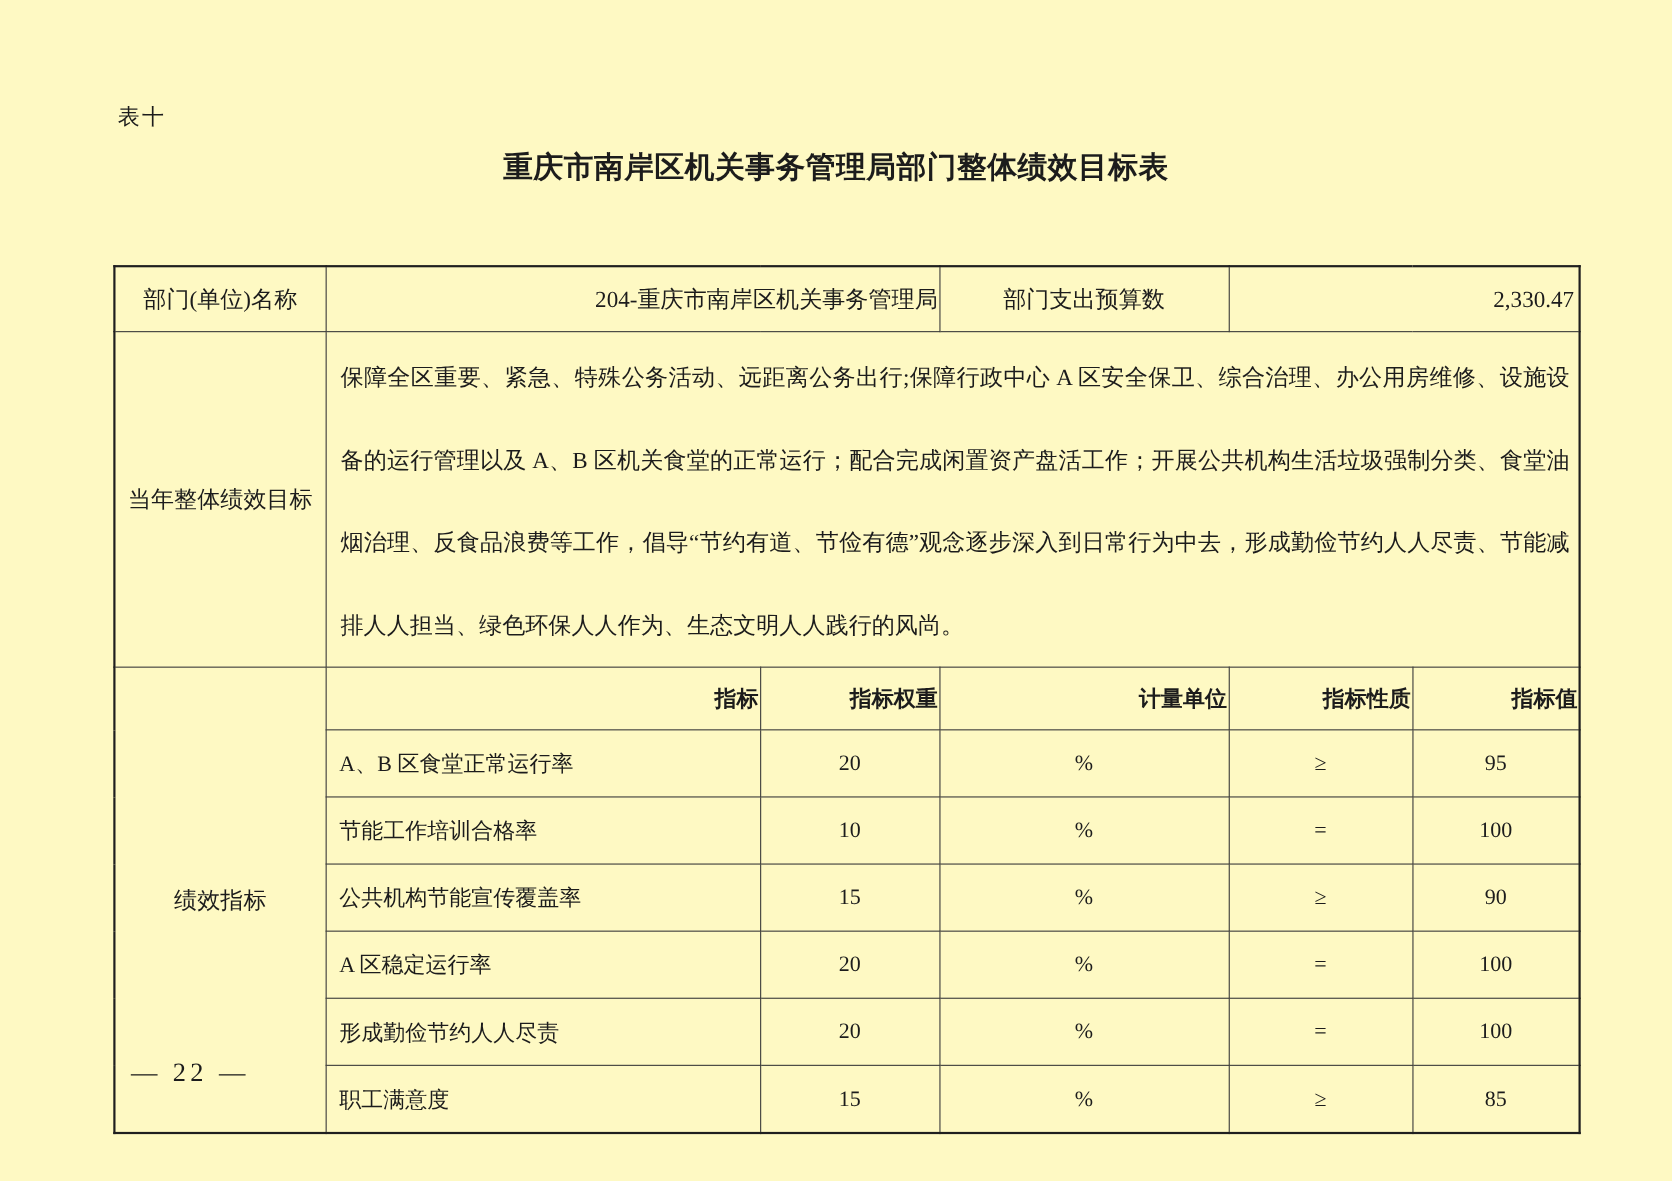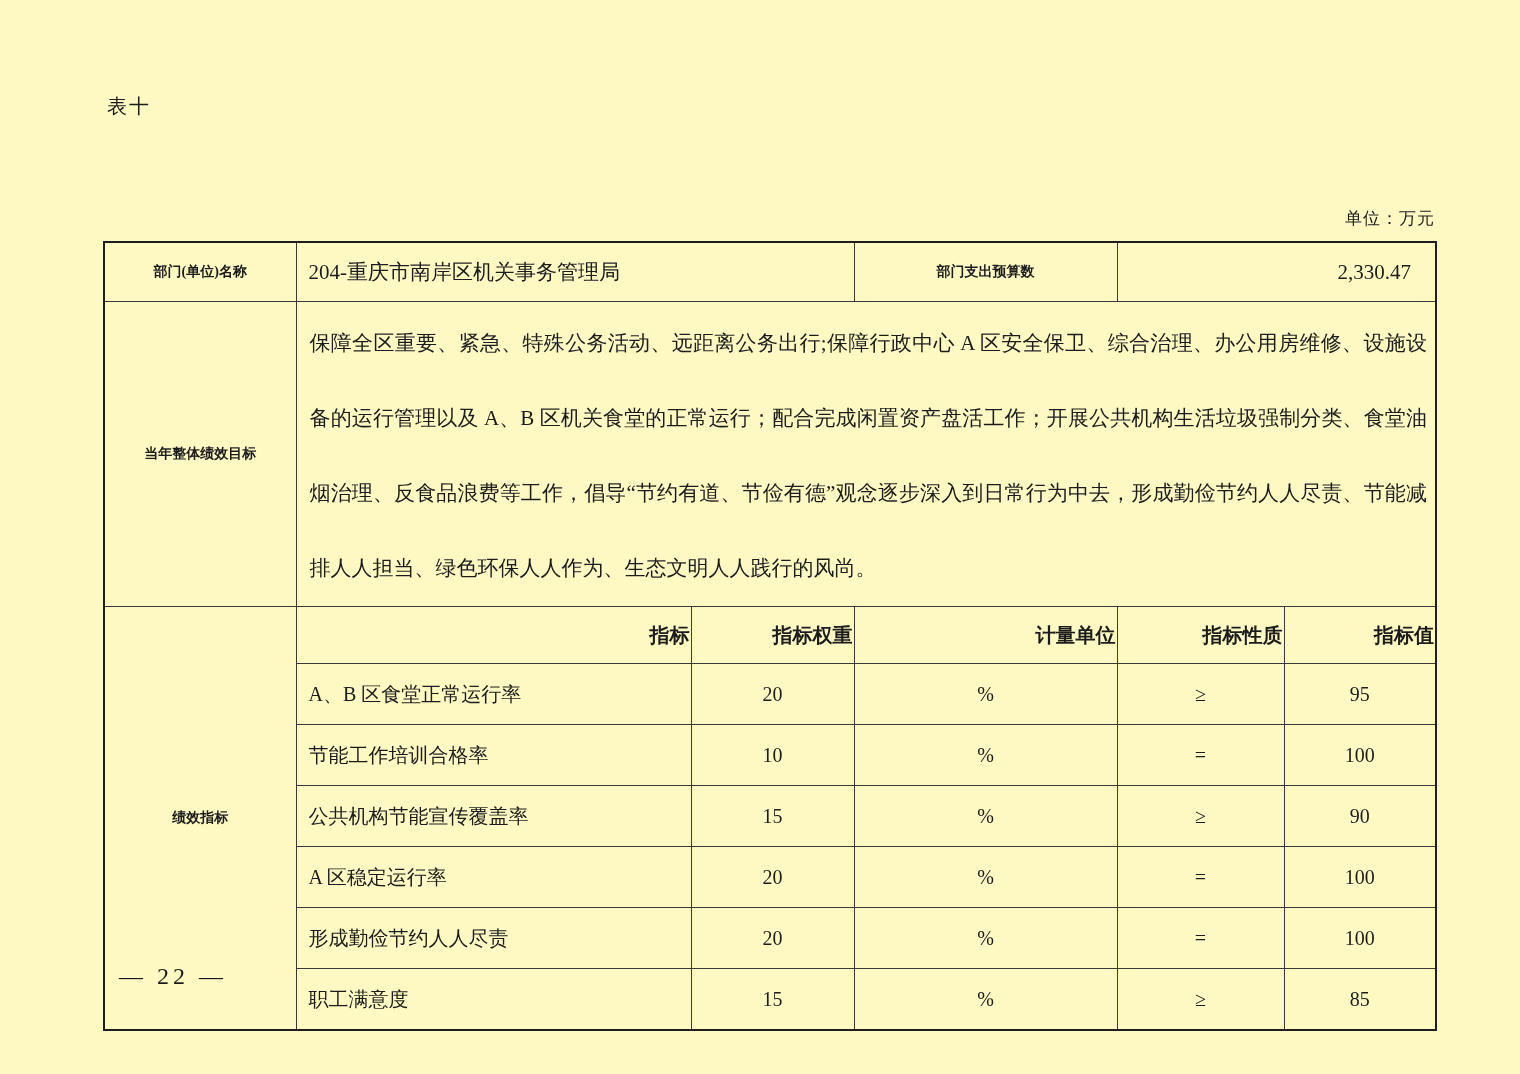--- a/index.html
+++ b/index.html
@@ -55,41 +55,41 @@
     border-collapse: collapse;
     table-layout: fixed;
     border: 2px solid #1f1f1f;
   }
   table.main td {
     border: 1px solid #3a3a3a;
     overflow: hidden;
     vertical-align: middle;
   }
   td.lbl {
-    font-weight: bold;
+    font-weight: normal;
     text-align: center;
-    font-size: 14px;
+    font-size: 21px;
   }
   td.head {
     font-weight: bold;
     text-align: right;
     font-size: 20px;
   }
   .r-info td { height: 56px; }
   .r-goal td { height: 228px; }
   .r-head td { height: 54px; }
   .r-data td { height: 58px; }
   td.val-left {
-    text-align: left;
+    text-align: right;
     padding-left: 12px;
     font-size: 21px;
   }
   td.val-right {
     text-align: right;
-    padding-right: 24px;
+    padding-right: 4px;
     font-size: 21px;
   }
   td.goal-text {
     vertical-align: top;
     padding: 4px 8px 0 13px;
     font-size: 21px;
     line-height: 75px;
     text-align: justify;
   }
   td.ind-name {
@@ -109,22 +109,22 @@
     letter-spacing: 4px;
   }
 </style>
 </head>
 <body>
 
 <div class="sheet">
 
   <div class="table-index">表十</div>
 
-
-  <div class="unit-note">单位：万元</div>
+  <h1 class="doc-title">重庆市南岸区机关事务管理局部门整体绩效目标表</h1>
+
 
   <table class="main">
     <colgroup>
       <col style="width:192px">
       <col style="width:395px">
       <col style="width:163px">
       <col style="width:263px">
       <col style="width:167px">
       <col style="width:152px">
     </colgroup>

